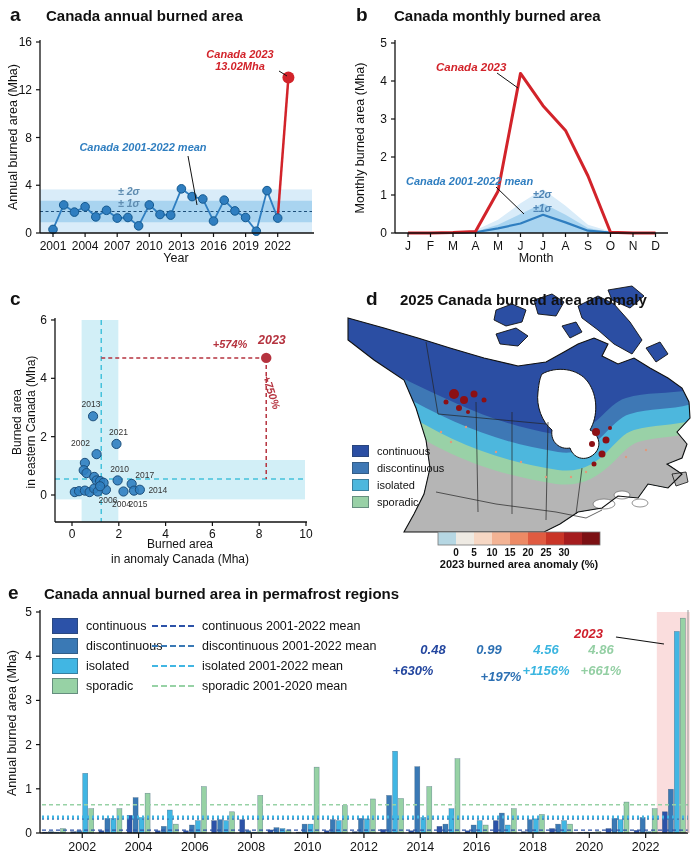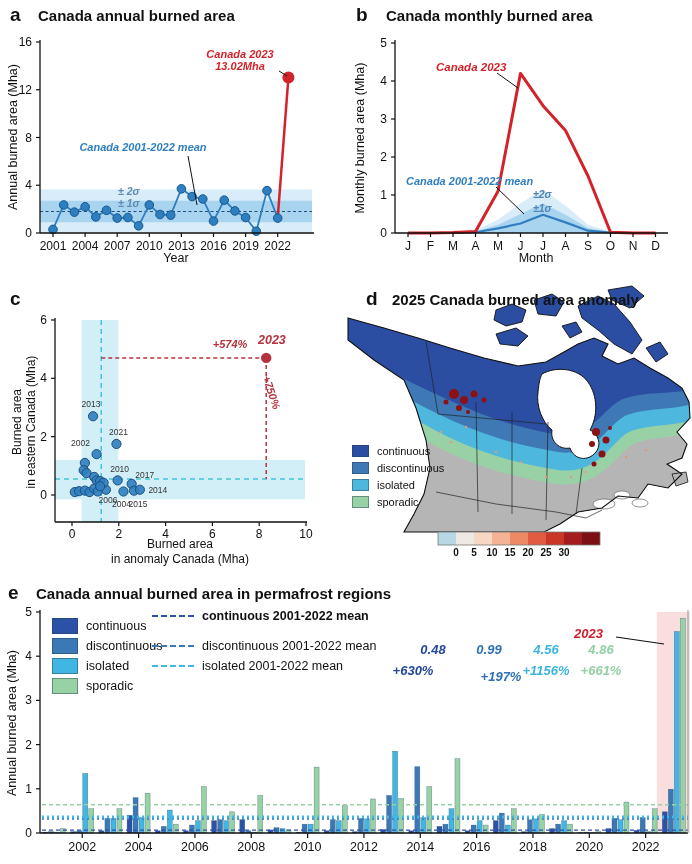--- a/index.html
+++ b/index.html
@@ -1,20 +1,20 @@
 <!DOCTYPE html>
 <html><head>
 <meta charset="utf-8">
 <style>
   html,body{margin:0;padding:0;background:#fff;}
   #fig{position:relative;width:692px;height:864px;background:#fff;overflow:hidden;
        font-family:"Liberation Sans","DejaVu Sans",sans-serif;}
   .panel{position:absolute;}
   .ltr{position:absolute;font-size:19px;font-weight:bold;color:#111;}
-  .ttl{position:absolute;font-size:15px;font-weight:bold;color:#111;white-space:nowrap;}
+  .ttl{position:absolute;font-size:15px;font-weight:bold;color:#111;white-space:nowrap;margin-left:8px;}
   .axlab{position:absolute;font-size:12.5px;color:#111;white-space:nowrap;
          transform:translate(-50%,-50%);}
   .axlab.rot{transform:translate(-50%,-50%) rotate(-90deg);text-align:center;}
   .ann{position:absolute;font-style:italic;font-weight:bold;font-size:11px;white-space:nowrap;}
   .ctr{text-align:center;}
   svg{position:absolute;left:0;top:0;}
   .legend-row{position:absolute;height:18px;display:flex;align-items:center;gap:8px;}
   .sw{display:inline-block;width:24px;height:14px;border:1px solid rgba(40,60,80,.45);}
   .swd{display:inline-block;width:15px;height:10px;border:1px solid rgba(40,60,80,.45);}
   .dash{display:inline-block;width:42px;height:0;border-top:2px dashed #333;}
@@ -326,20 +326,21 @@
     </div>
     <div class="legend-row" style="left:6px;top:194px;">
       <span class="swd" style="background: rgb(77, 183, 221);"></span>
       <span class="lgtext-d">isolated</span>
     </div>
     <div class="legend-row" style="left:6px;top:211px;">
       <span class="swd" style="background: rgb(153, 209, 167);"></span>
       <span class="lgtext-d">sporadic</span>
     </div>
 
+    <div class="cbcap" style="left:73px;top:276px;width:200px;">2023 burned area anomaly (%)</div>
   </section>
 
   <section class="panel" id="panel-e" style="left:0;top:584px;width:692px;height:280px;">
     <svg id="svg-e" width="692" height="280">
         <rect x="656.825" y="28" width="33" height="221" fill="#fadddd"></rect>
         <rect x="42.585" y="248.116" width="5" height="0.8839999999999861" fill="#2c52a8" stroke="rgba(35,70,100,0.55)" stroke-width="0.5"></rect>
         <rect x="48.585" y="247.674" width="5" height="1.3259999999999934" fill="#3a79b5" stroke="rgba(35,70,100,0.55)" stroke-width="0.5"></rect>
         <rect x="54.585" y="248.116" width="5" height="0.8839999999999861" fill="#41b6e3" stroke="rgba(35,70,100,0.55)" stroke-width="0.5"></rect>
         <rect x="60.585" y="244.58" width="5" height="4.4199999999999875" fill="#97d2a5" stroke="rgba(35,70,100,0.55)" stroke-width="0.5"></rect>
         <rect x="70.755" y="247.674" width="5" height="1.3259999999999934" fill="#2c52a8" stroke="rgba(35,70,100,0.55)" stroke-width="0.5"></rect>
@@ -487,31 +488,35 @@
     </div>
     <div class="legend-row" style="left:52px;top:73px;">
       <span class="sw" style="background: rgb(65, 182, 227);"></span>
       <span class="lgtext">isolated</span>
     </div>
     <div class="legend-row" style="left:52px;top:93px;">
       <span class="sw" style="background: rgb(151, 210, 165);"></span>
       <span class="lgtext">sporadic</span>
     </div>
 
-    <div class="legend-row" style="left:152px;top:23px;font-weight:bold;">
+    <div class="legend-row" style="left:152px;top:33px;">
       <span class="dash" style="border-top-color: rgb(44, 82, 168);"></span>
       <span class="lgtext">continuous 2001-2022 mean</span>
     </div>
     <div class="legend-row" style="left:152px;top:53px;">
       <span class="dash" style="border-top-color: rgb(58, 121, 181);"></span>
       <span class="lgtext">discontinuous 2001-2022 mean</span>
     </div>
     <div class="legend-row" style="left:152px;top:73px;">
       <span class="dash" style="border-top-color: rgb(65, 182, 227);"></span>
       <span class="lgtext">isolated 2001-2022 mean</span>
+    </div>
+    <div class="legend-row" style="left:152px;top:93px;">
+      <span class="dash" style="border-top-color: rgb(151, 210, 165);"></span>
+      <span class="lgtext">sporadic 2001-2020 mean</span>
     </div>
 
     <div class="stat" style="left: 396px; top: 58px; color: rgb(36, 71, 159);">0.48</div>
     <div class="stat" style="left: 452px; top: 58px; color: rgb(45, 112, 179);">0.99</div>
     <div class="stat" style="left: 509px; top: 58px; color: rgb(58, 181, 224);">4.56</div>
     <div class="stat" style="left: 564px; top: 58px; color: rgb(147, 207, 163);">4.86</div>
     <div class="stat" style="left: 376px; top: 79px; color: rgb(36, 71, 159);">+630%</div>
     <div class="stat" style="left: 452px; top: 85px; color: rgb(45, 112, 179); margin-left: 12px;">+197%</div>
     <div class="stat" style="left: 509px; top: 79px; color: rgb(58, 181, 224);">+1156%</div>
     <div class="stat" style="left: 564px; top: 79px; color: rgb(147, 207, 163);">+661%</div>

